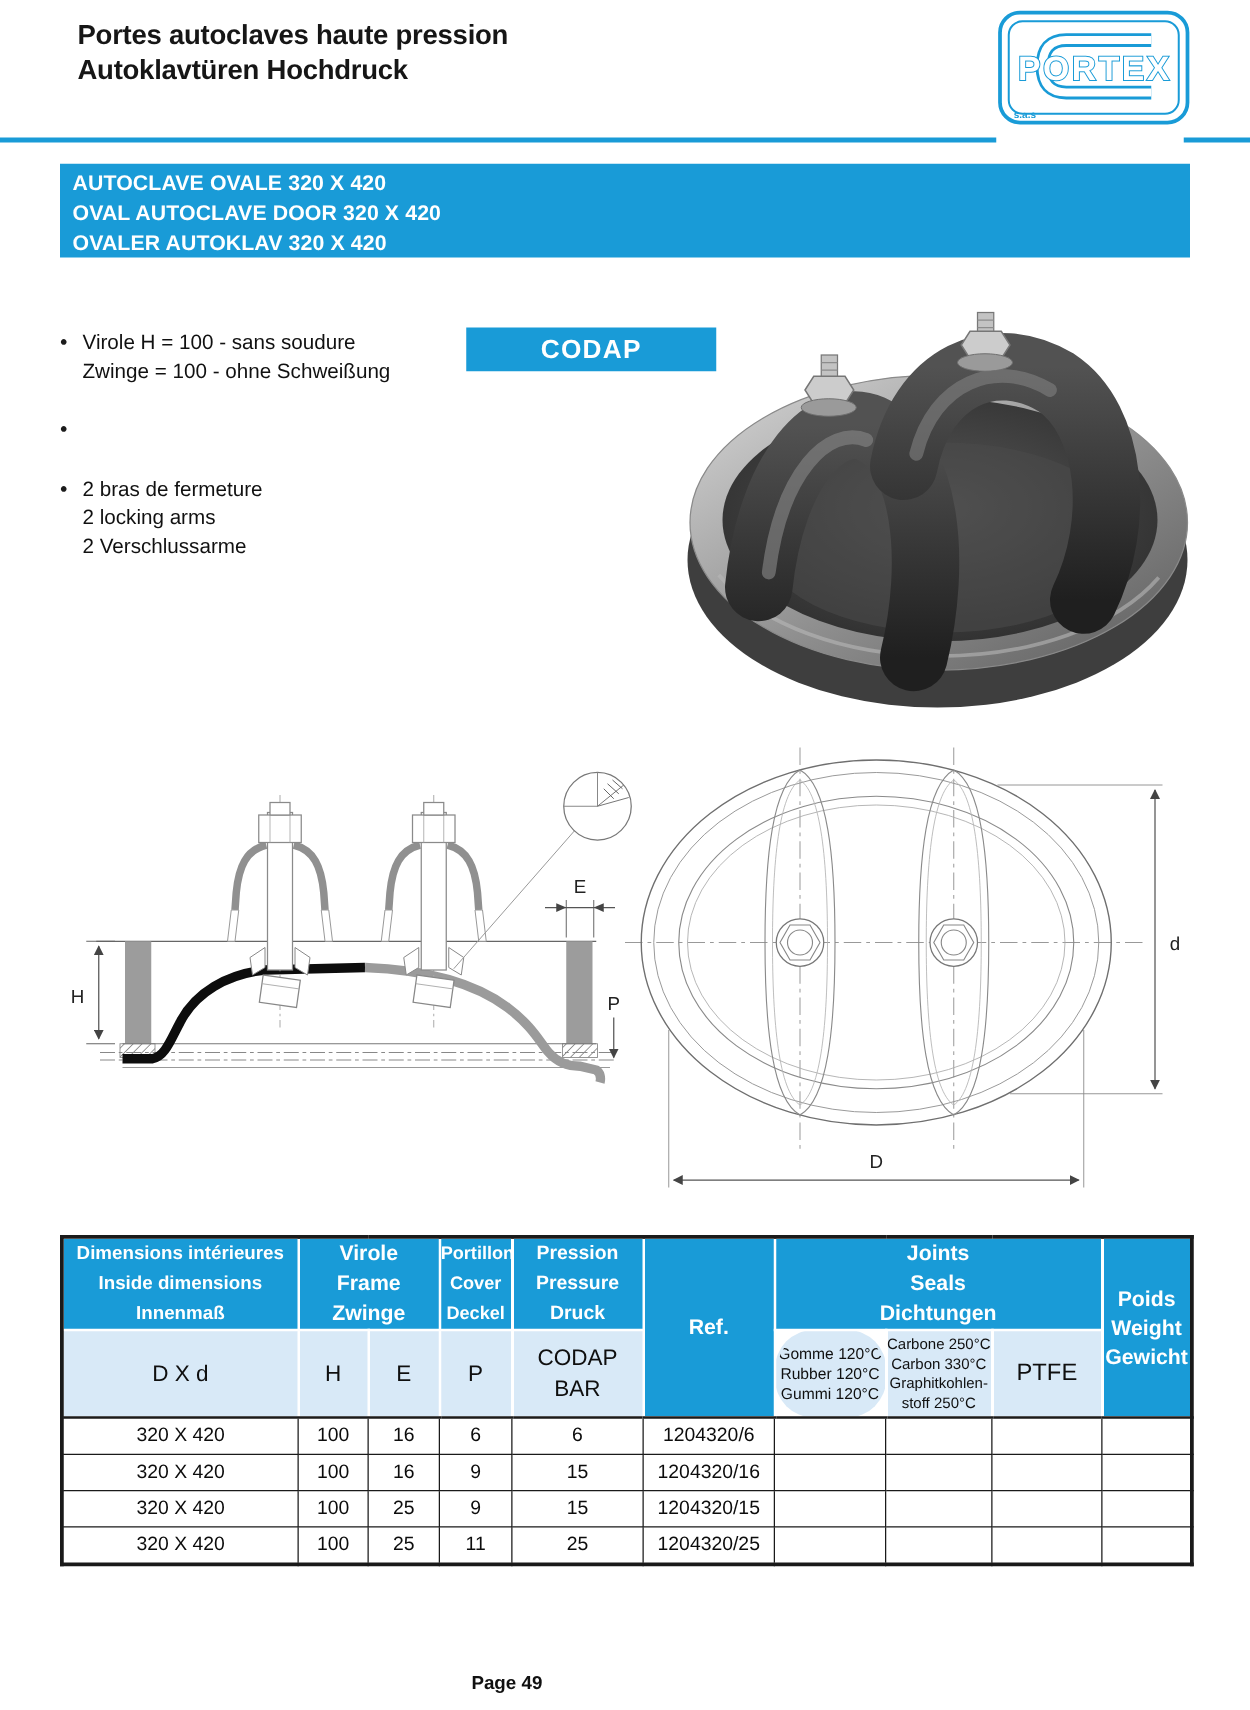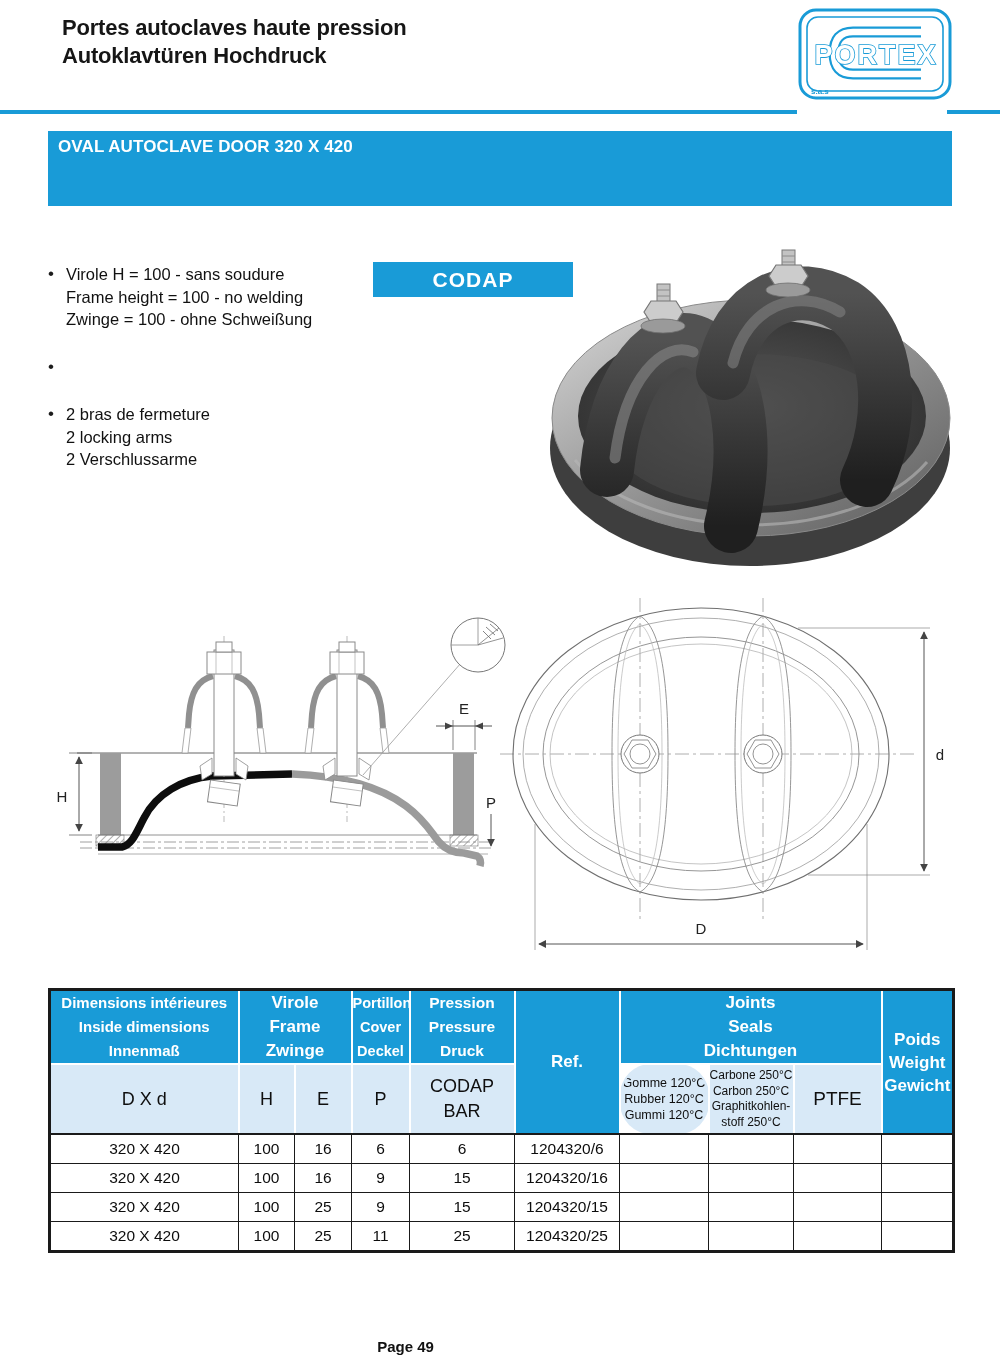--- a/index.html
+++ b/index.html
@@ -82,29 +82,30 @@
     <path d="M124,25 H56 Q37,25 37,46 Q37,67 56,67 H124" fill="none" stroke="#ffffff" stroke-width="6.5"></path>
     <text x="79" y="57" text-anchor="middle" font-family="Liberation Serif, DejaVu Serif, serif" font-size="27" font-weight="700" letter-spacing="2" fill="#ffffff" stroke="#199bd7" stroke-width="1.6" paint-order="stroke">PORTEX</text>
     <text x="14" y="87" font-size="8" font-weight="700" fill="#199bd7">s.a.s</text>
   </svg>
 </div>
 
 <div class="blue-rule left"></div>
 <div class="blue-rule right"></div>
 
 <div class="banner">
+  <div class="banner-line">AUTOCLAVE OVALE 320 X 420</div>
   <div class="banner-line">OVAL AUTOCLAVE DOOR 320 X 420</div>
+  <div class="banner-line">OVALER AUTOKLAV 320 X 420</div>
 </div>
 
 <div class="bullets">
   <div class="bullet">
     <span class="dot">•</span>
     <div class="bl">
       <div>Virole H = 100 - sans soudure</div>
-      <div>Frame height = 100 - no welding</div>
       <div>Zwinge = 100 - ohne Schweißung</div>
     </div>
   </div>
   <div class="bullet">
     <span class="dot">•</span>
   </div>
   <div class="bullet">
     <span class="dot">•</span>
     <div class="bl">
       <div>2 bras de fermeture</div>
@@ -373,21 +374,21 @@
       <div>CODAP</div>
       <div>BAR</div>
     </td>
     <td class="hlite sh-small">
       <div>Gomme 120°C</div>
       <div>Rubber 120°C</div>
       <div>Gummi 120°C</div>
     </td>
     <td class="hlite sh-xsmall">
       <div>Carbone 250°C</div>
-      <div>Carbon 250°C</div>
+      <div>Carbon 330°C</div>
       <div>Graphitkohlen-</div>
       <div>stoff 250°C</div>
     </td>
     <td class="hlite sh-ptfe">PTFE</td>
   </tr>
   <tr>
     <td class="body">320 X 420</td>
     <td class="body">100</td>
     <td class="body">16</td>
     <td class="body">6</td>

